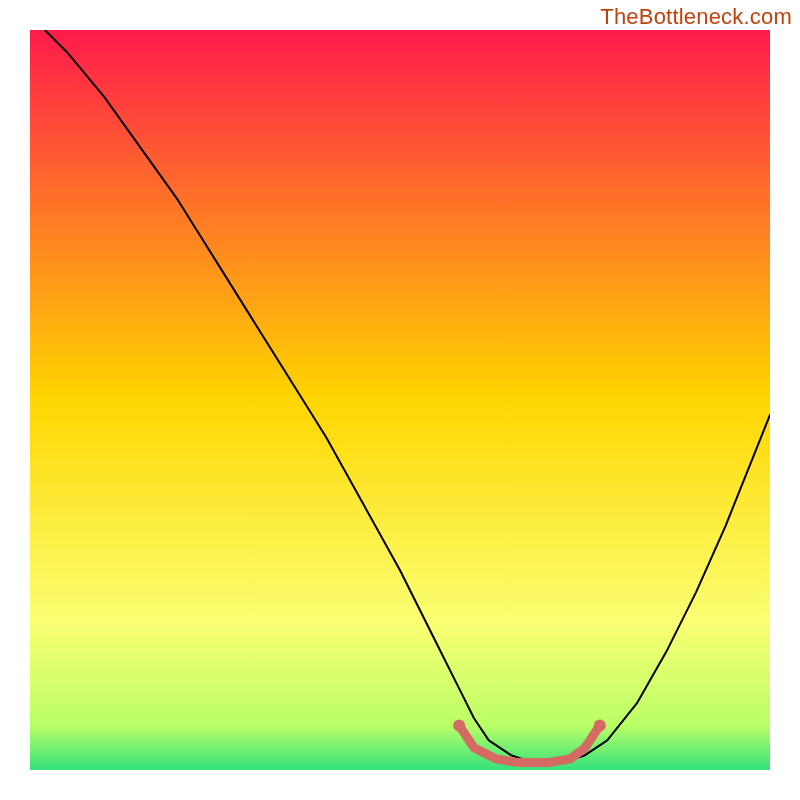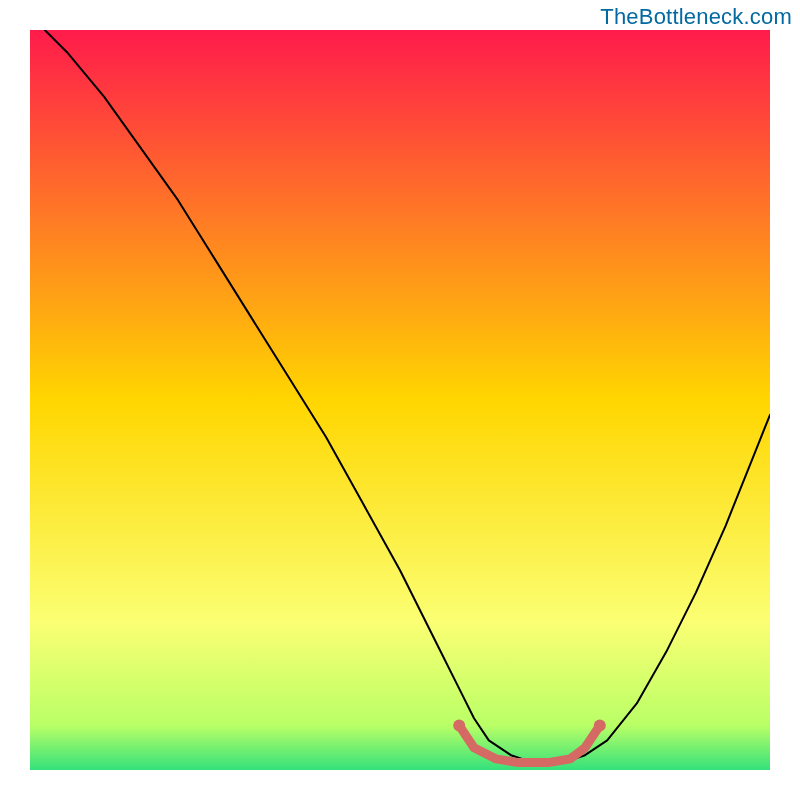--- a/index.html
+++ b/index.html
@@ -14,21 +14,21 @@
   .chart-container {
     position: relative;
     width: 800px;
     height: 800px;
   }
   .watermark {
     position: absolute;
     top: 4px;
     right: 8px;
     font-size: 22px;
-    color: #0369a1;
+    color: #c2410c;
     letter-spacing: 0.2px;
     font-weight: 400;
   }
   .plot-area {
     position: absolute;
     left: 30px;
     top: 30px;
     width: 740px;
     height: 740px;
   }

